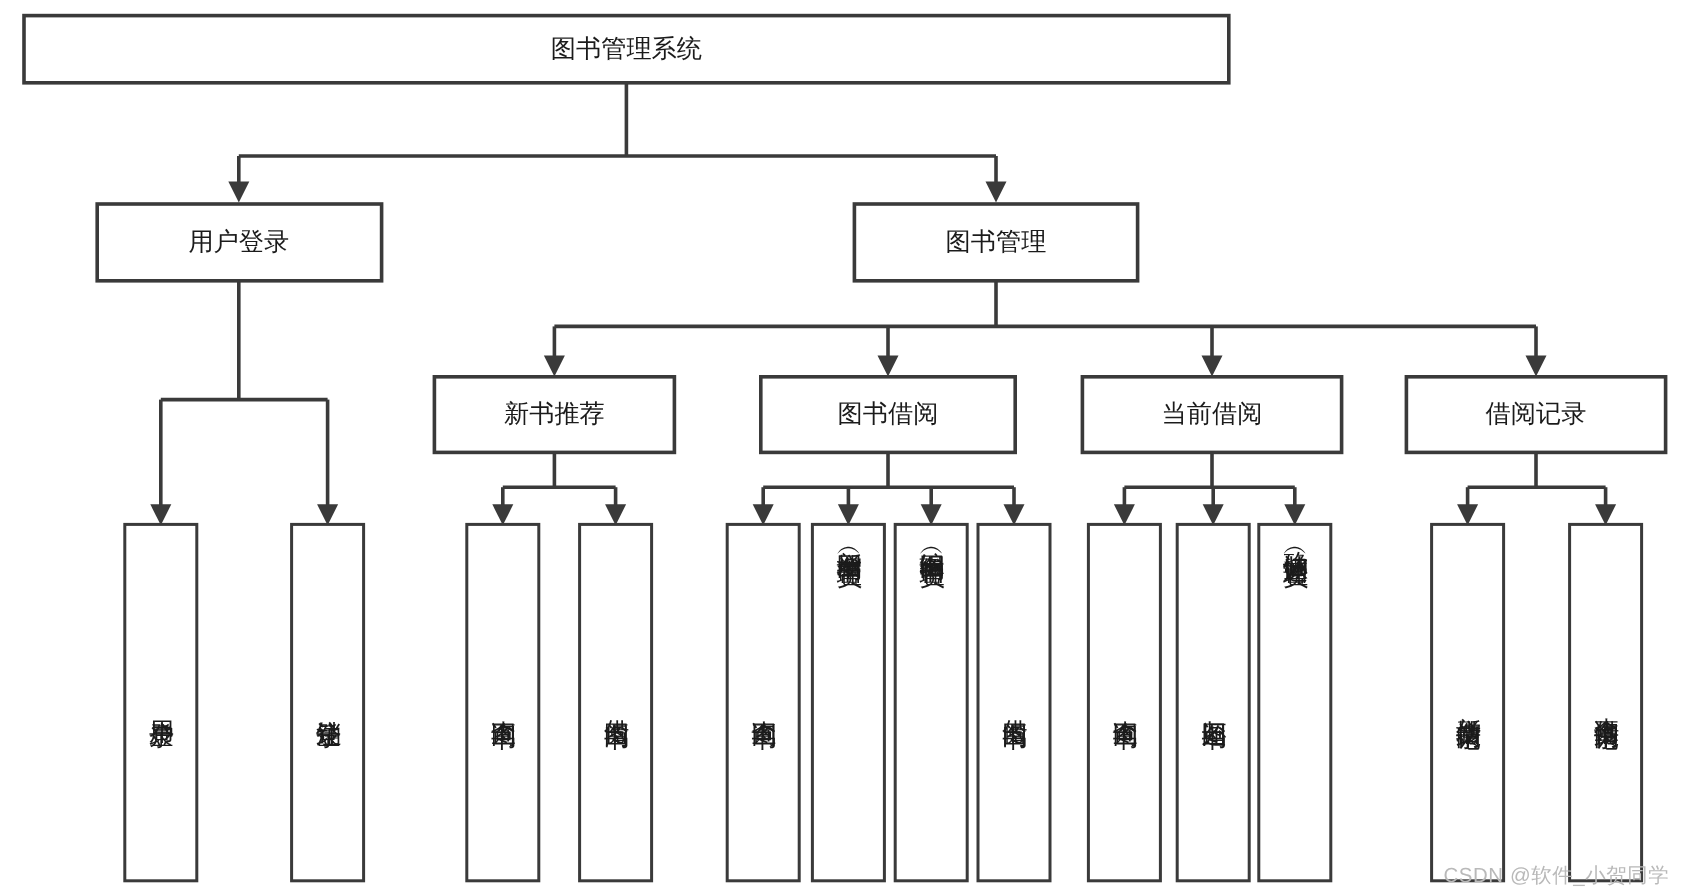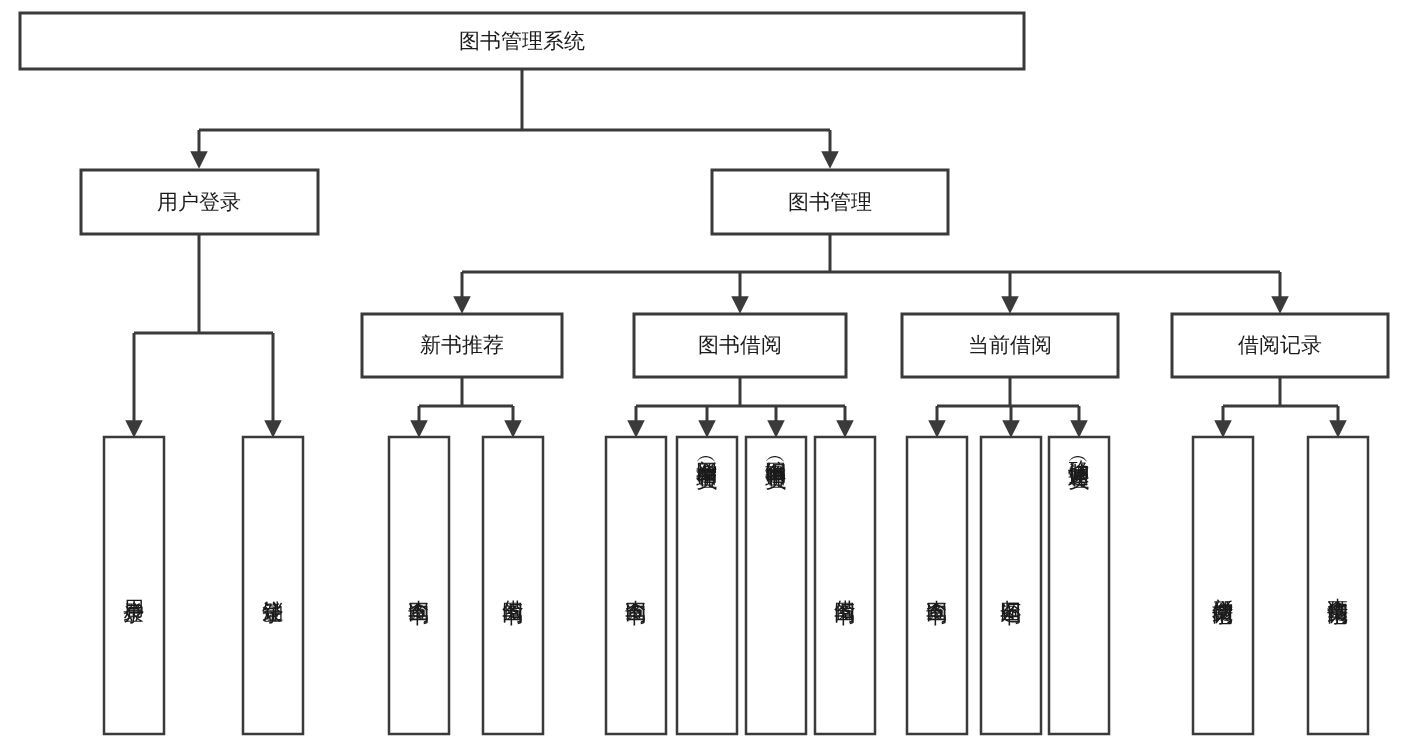--- a/index.html
+++ b/index.html
@@ -196,14 +196,15 @@
     <span class="node-label-v" style="position:relative;margin-top:6px;">确认归还（管理员）</span>
   </div>
 
   <div class="vlabel-wrap" style="left:1193px;top:437px;width:60px;height:297px;">
     <span class="node-label-v" style="position:relative;">新增借阅记录</span>
   </div>
   <div class="vlabel-wrap" style="left:1308px;top:437px;width:60px;height:297px;">
     <span class="node-label-v" style="position:relative;">查询借阅记录</span>
   </div>
 
+  <div class="watermark">CSDN @软件_小贺同学</div>
 
 </div>
 
 </body></html>

